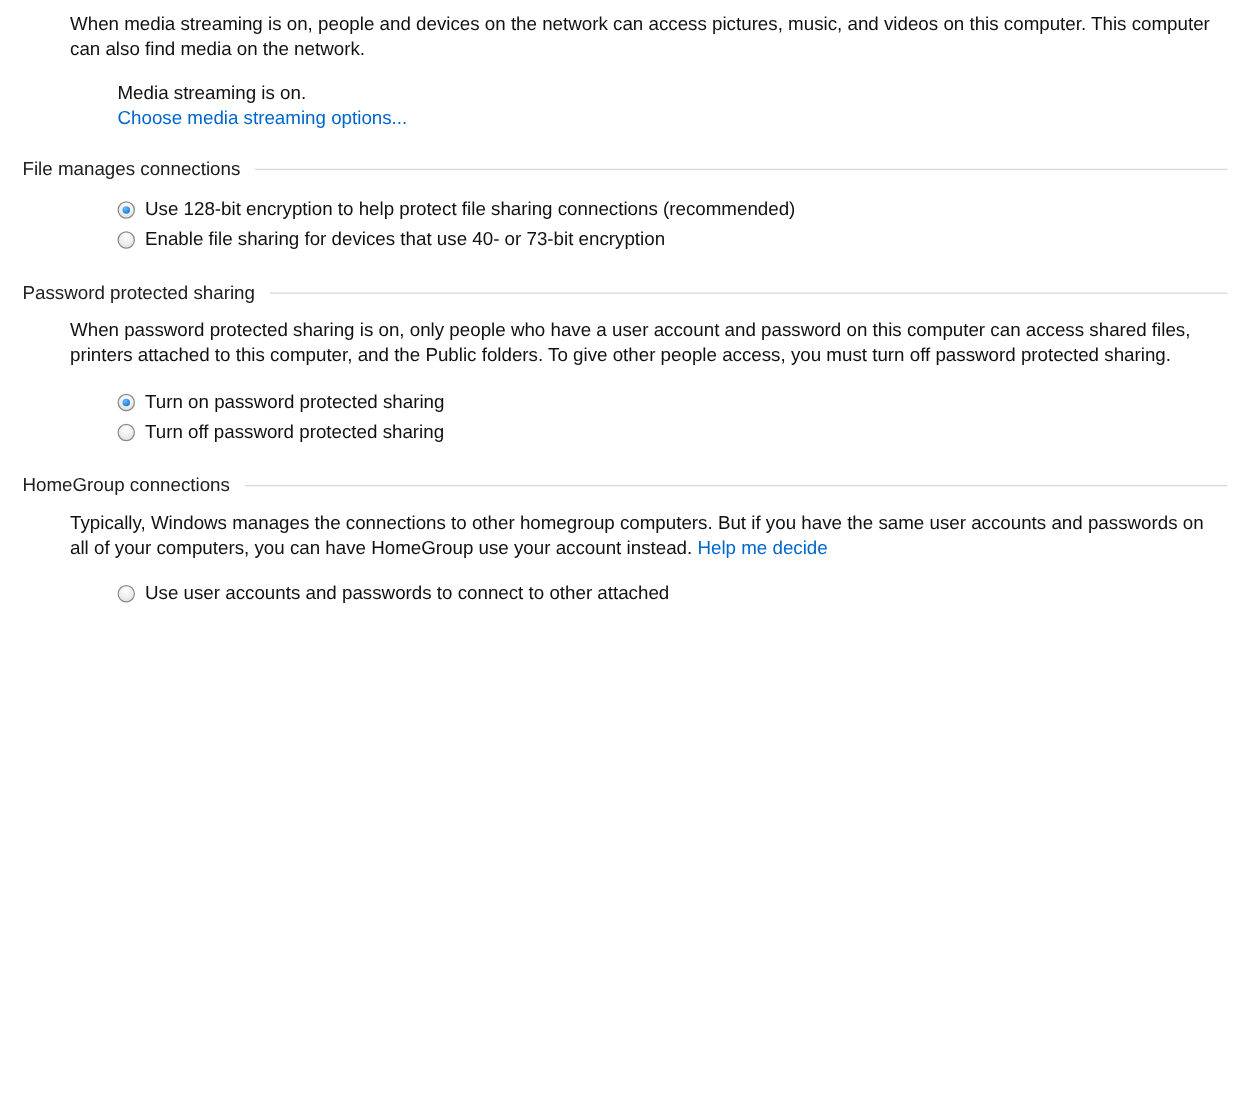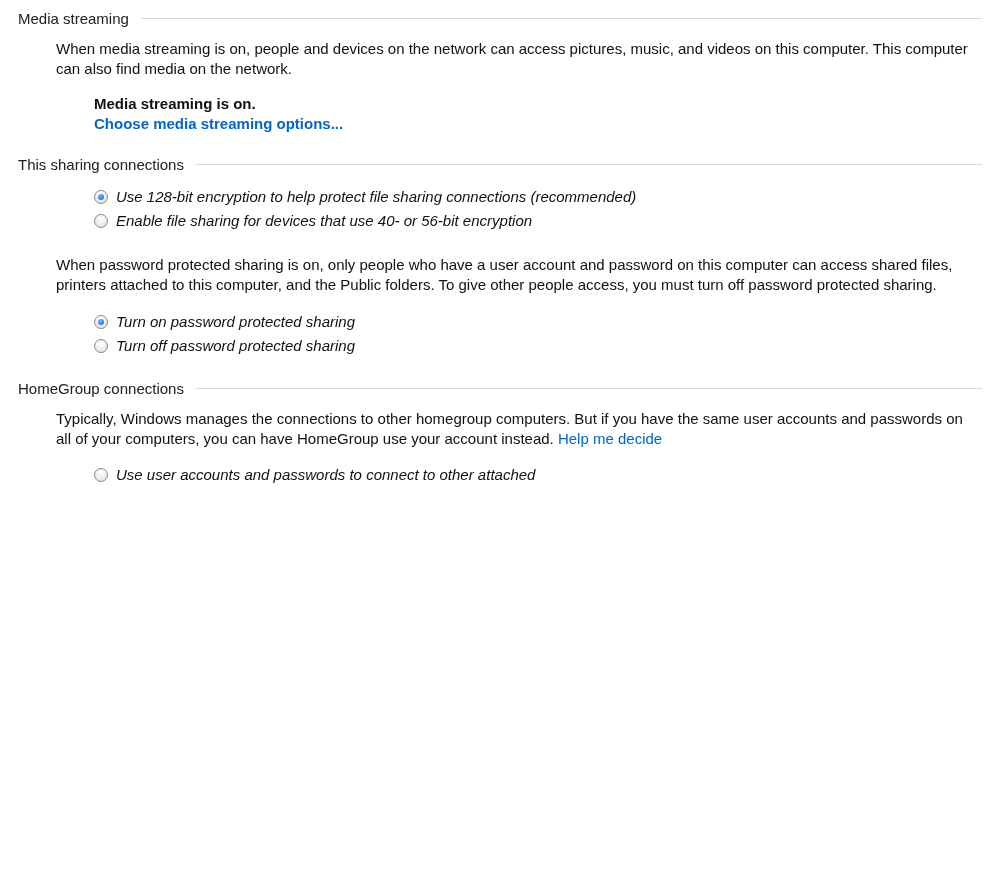--- a/index.html
+++ b/index.html
@@ -38,21 +38,20 @@
     padding-right: 10px;
   }
   .section-body p {
     margin: 0 0 14px 0;
     line-height: 1.35;
     color: #111;
   }
   .sub-indent {
     padding-left: 38px;
     margin-bottom: 6px;
-    font-weight: bold;
   }
   .status-line {
     line-height: 1.35;
   }
   .link {
     color: #0066cc;
     cursor: pointer;
     text-align: right;
   }
   .link.underline {
@@ -84,64 +83,63 @@
     top: 50%;
     left: 50%;
     width: 6px;
     height: 6px;
     border-radius: 50%;
     transform: translate(-50%, -50%);
     background: radial-gradient(circle at 35% 30%, #6db8ff 0%, #2f8de8 55%, #0b5fb5 100%);
   }
   .radio-label {
     cursor: pointer;
-    font-style: italic;
   }
 </style>
 </head>
 <body>
 
 <div class="page">
 
   <div class="section">
-    <div class="section-header">
-      <span class="section-title">Media streaming</span>
-      <span class="section-rule"></span>
-    </div>
     <div class="section-body">
       <p>When media streaming is on, people and devices on the network can access pictures, music, and videos on this computer. This computer can also find media on the network.</p>
       <div class="sub-indent">
         <div class="status-line">Media streaming is on.</div>
         <div class="status-line">
           <span class="link">Choose media streaming options...</span>
         </div>
       </div>
     </div>
   </div>
 
   <div class="section">
     <div class="section-header">
-      <span class="section-title">This sharing connections</span>
+      <span class="section-title">File manages connections</span>
       <span class="section-rule"></span>
     </div>
     <div class="section-body">
       <div class="radio-group">
         <div class="radio-row">
           <span class="radio selected"></span>
           <span class="radio-label">Use 128-bit encryption to help protect file sharing connections (recommended)</span>
         </div>
         <div class="radio-row">
           <span class="radio"></span>
-          <span class="radio-label">Enable file sharing for devices that use 40- or 56-bit encryption</span>
+          <span class="radio-label">Enable file sharing for devices that use 40- or 73-bit encryption</span>
         </div>
       </div>
     </div>
   </div>
 
   <div class="section">
+    <div class="section-header">
+      <span class="section-title">Password protected sharing</span>
+      <span class="section-rule"></span>
+    </div>
     <div class="section-body">
       <p>When password protected sharing is on, only people who have a user account and password on this computer can access shared files, printers attached to this computer, and the Public folders. To give other people access, you must turn off password protected sharing.</p>
       <div class="radio-group">
         <div class="radio-row">
           <span class="radio selected"></span>
           <span class="radio-label">Turn on password protected sharing</span>
         </div>
         <div class="radio-row">
           <span class="radio"></span>
           <span class="radio-label">Turn off password protected sharing</span>

